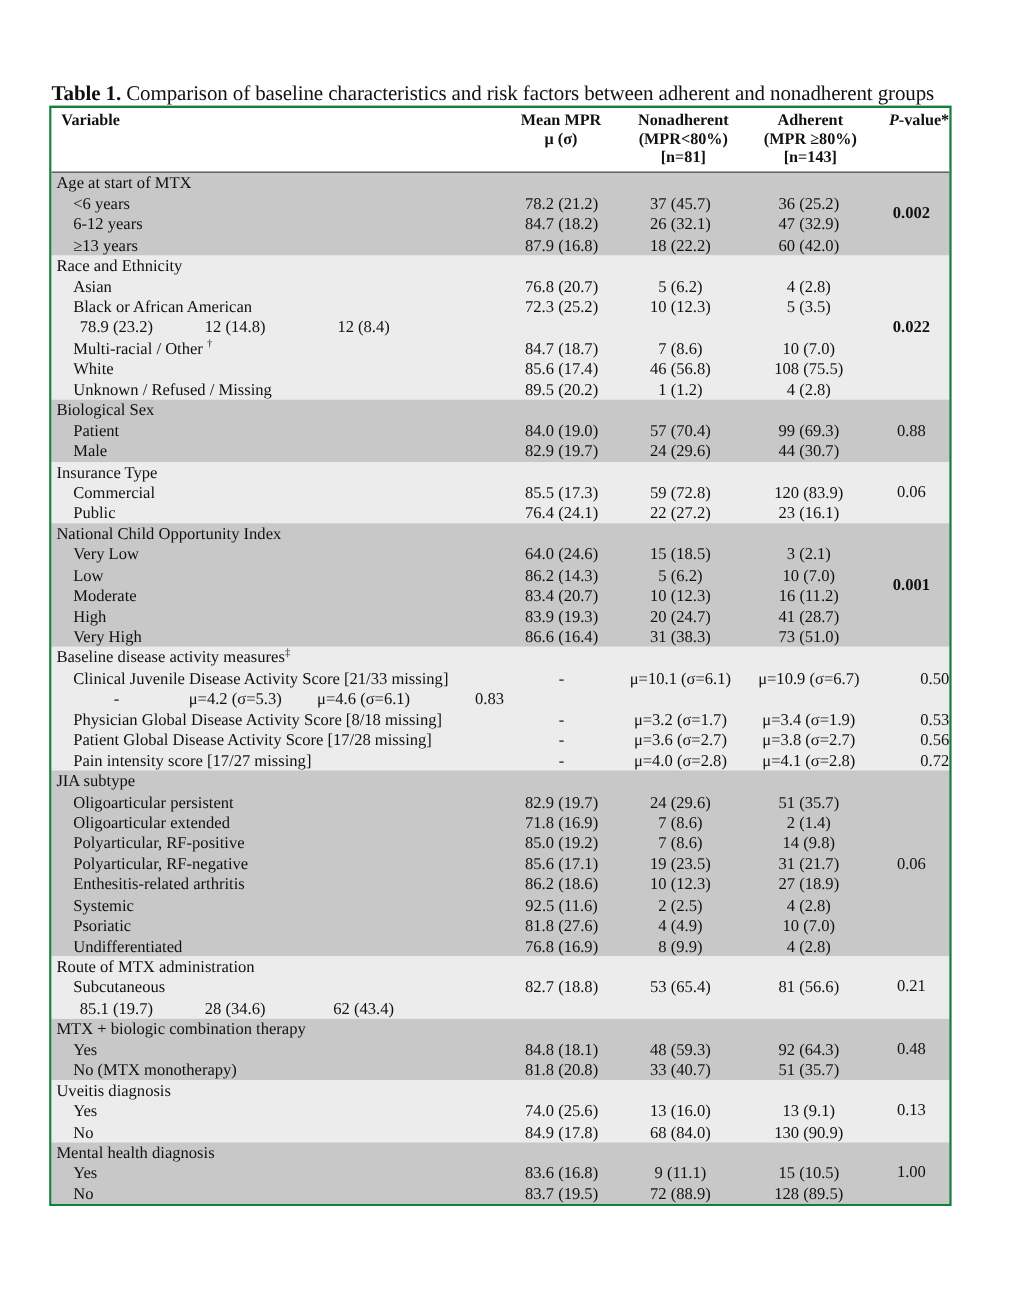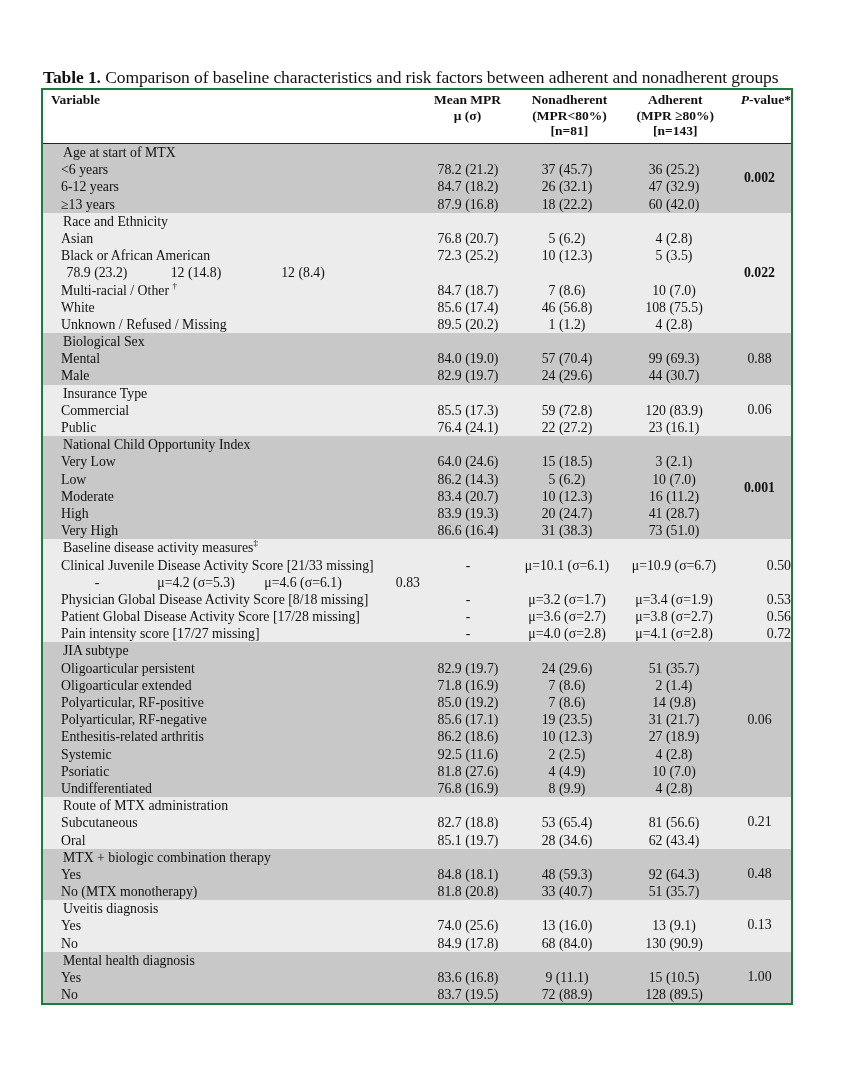--- a/index.html
+++ b/index.html
@@ -12,21 +12,21 @@
   .c-var { width: 371px; padding-left: 8px; box-sizing: border-box; }
   .c-mean { width: 100px; text-align: center; }
   .c-non { width: 106px; text-align: center; }
   .c-adh { width: 108px; text-align: center; }
   .c-p { width: 63px; text-align: right; }
   .hdr .c-mean { padding-left: 8px; }
   .sec { position: relative; }
   .sec.dark { background: #c8c8c8; }
   .sec.light { background: #ececec; }
   .row { display: flex; height: 17.2px; line-height: 17.2px; font-size: 13.8px; white-space: nowrap; }
-  .row .c-var { padding-left: 20px; }
+  .row .c-var { padding-left: 4px; }
   .row.sub .c-var { padding-left: 18px; }
   .row .c-mean { padding-left: 8px; box-sizing: border-box; }
   .pval { position: absolute; right: 0; top: 0; bottom: 0; width: 63px; display: flex; align-items: center; justify-content: center; font-size: 13.8px; }
   .pval.bold { font-weight: bold; }
   .pval.top { align-items: flex-start; padding-top: 17px; box-sizing: border-box; }
   sup { font-size: 9px; line-height: 0; }
   .dash { text-align: center; }
 </style>
 </head>
 <body>
@@ -129,21 +129,21 @@
         </div>
         <div class="pval bold">
           <span>0.022</span>
         </div>
       </div>
       <div class="sec dark">
         <div class="row">
           <div class="c-var"><span>Biological Sex</span></div>
         </div>
         <div class="row sub">
-          <div class="c-var"><span>Mental</span></div>
+          <div class="c-var"><span>Patient</span></div>
           <div class="c-mean">84.0 (19.0)</div>
           <div class="c-non">57 (70.4)</div>
           <div class="c-adh">99 (69.3)</div>
           <div class="c-p"></div>
         </div>
         <div class="row sub">
           <div class="c-var"><span>Male</span></div>
           <div class="c-mean">82.9 (19.7)</div>
           <div class="c-non">24 (29.6)</div>
           <div class="c-adh">44 (30.7)</div>
@@ -326,21 +326,20 @@
           <div class="c-var"><span>Route of MTX administration</span></div>
         </div>
         <div class="row sub">
           <div class="c-var"><span>Subcutaneous</span></div>
           <div class="c-mean">82.7 (18.8)</div>
           <div class="c-non">53 (65.4)</div>
           <div class="c-adh">81 (56.6)</div>
           <div class="c-p"></div>
         </div>
         <div class="row sub">
-          <div class="c-var"><span>Oral</span></div>
           <div class="c-mean">85.1 (19.7)</div>
           <div class="c-non">28 (34.6)</div>
           <div class="c-adh">62 (43.4)</div>
           <div class="c-p"></div>
         </div>
         <div class="pval top">
           <span>0.21</span>
         </div>
       </div>
       <div class="sec dark">

